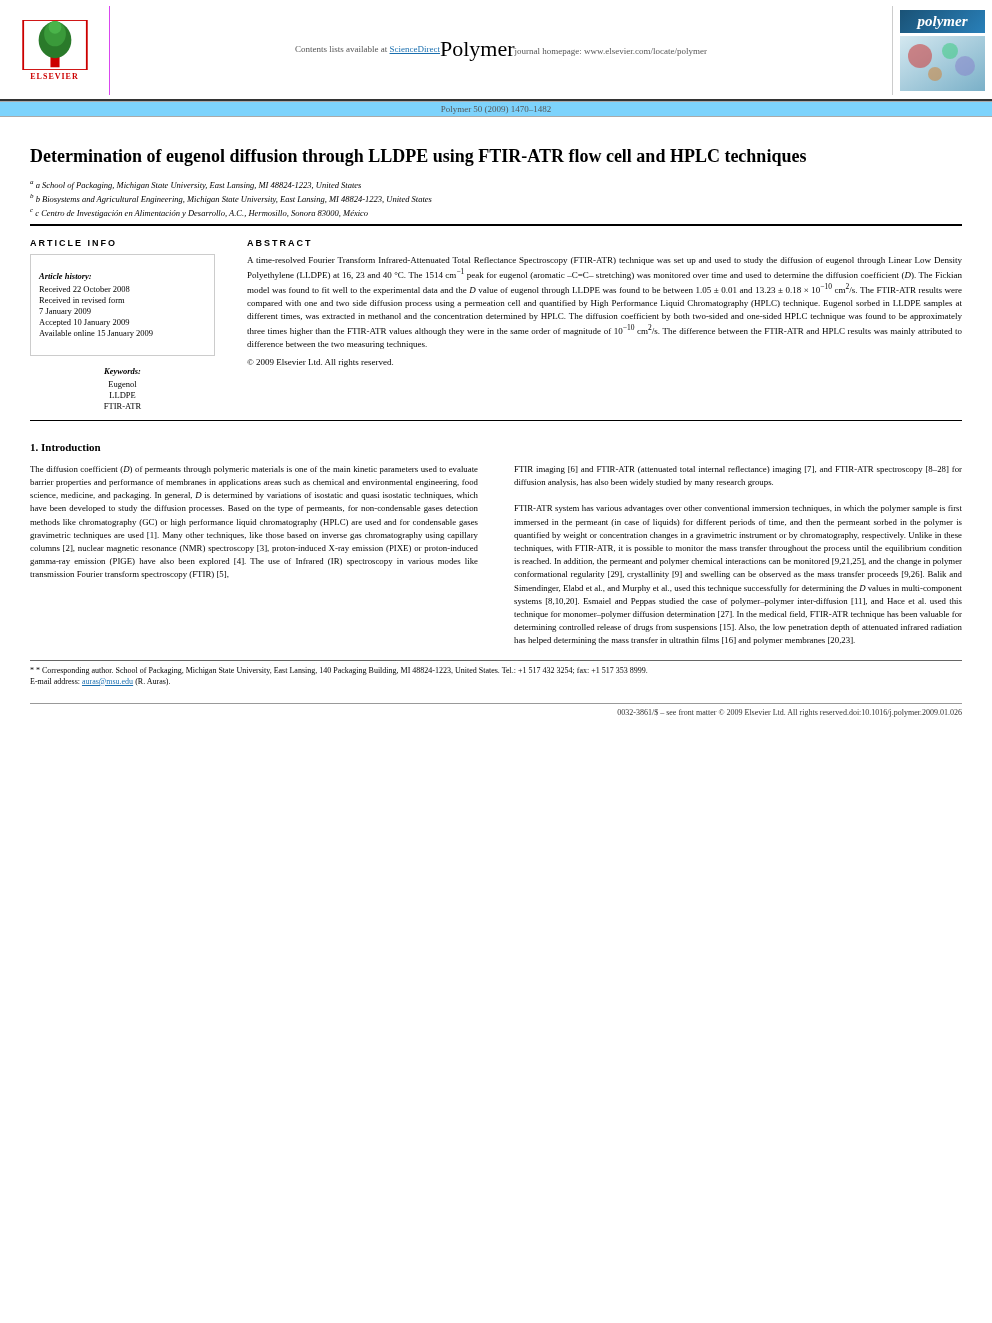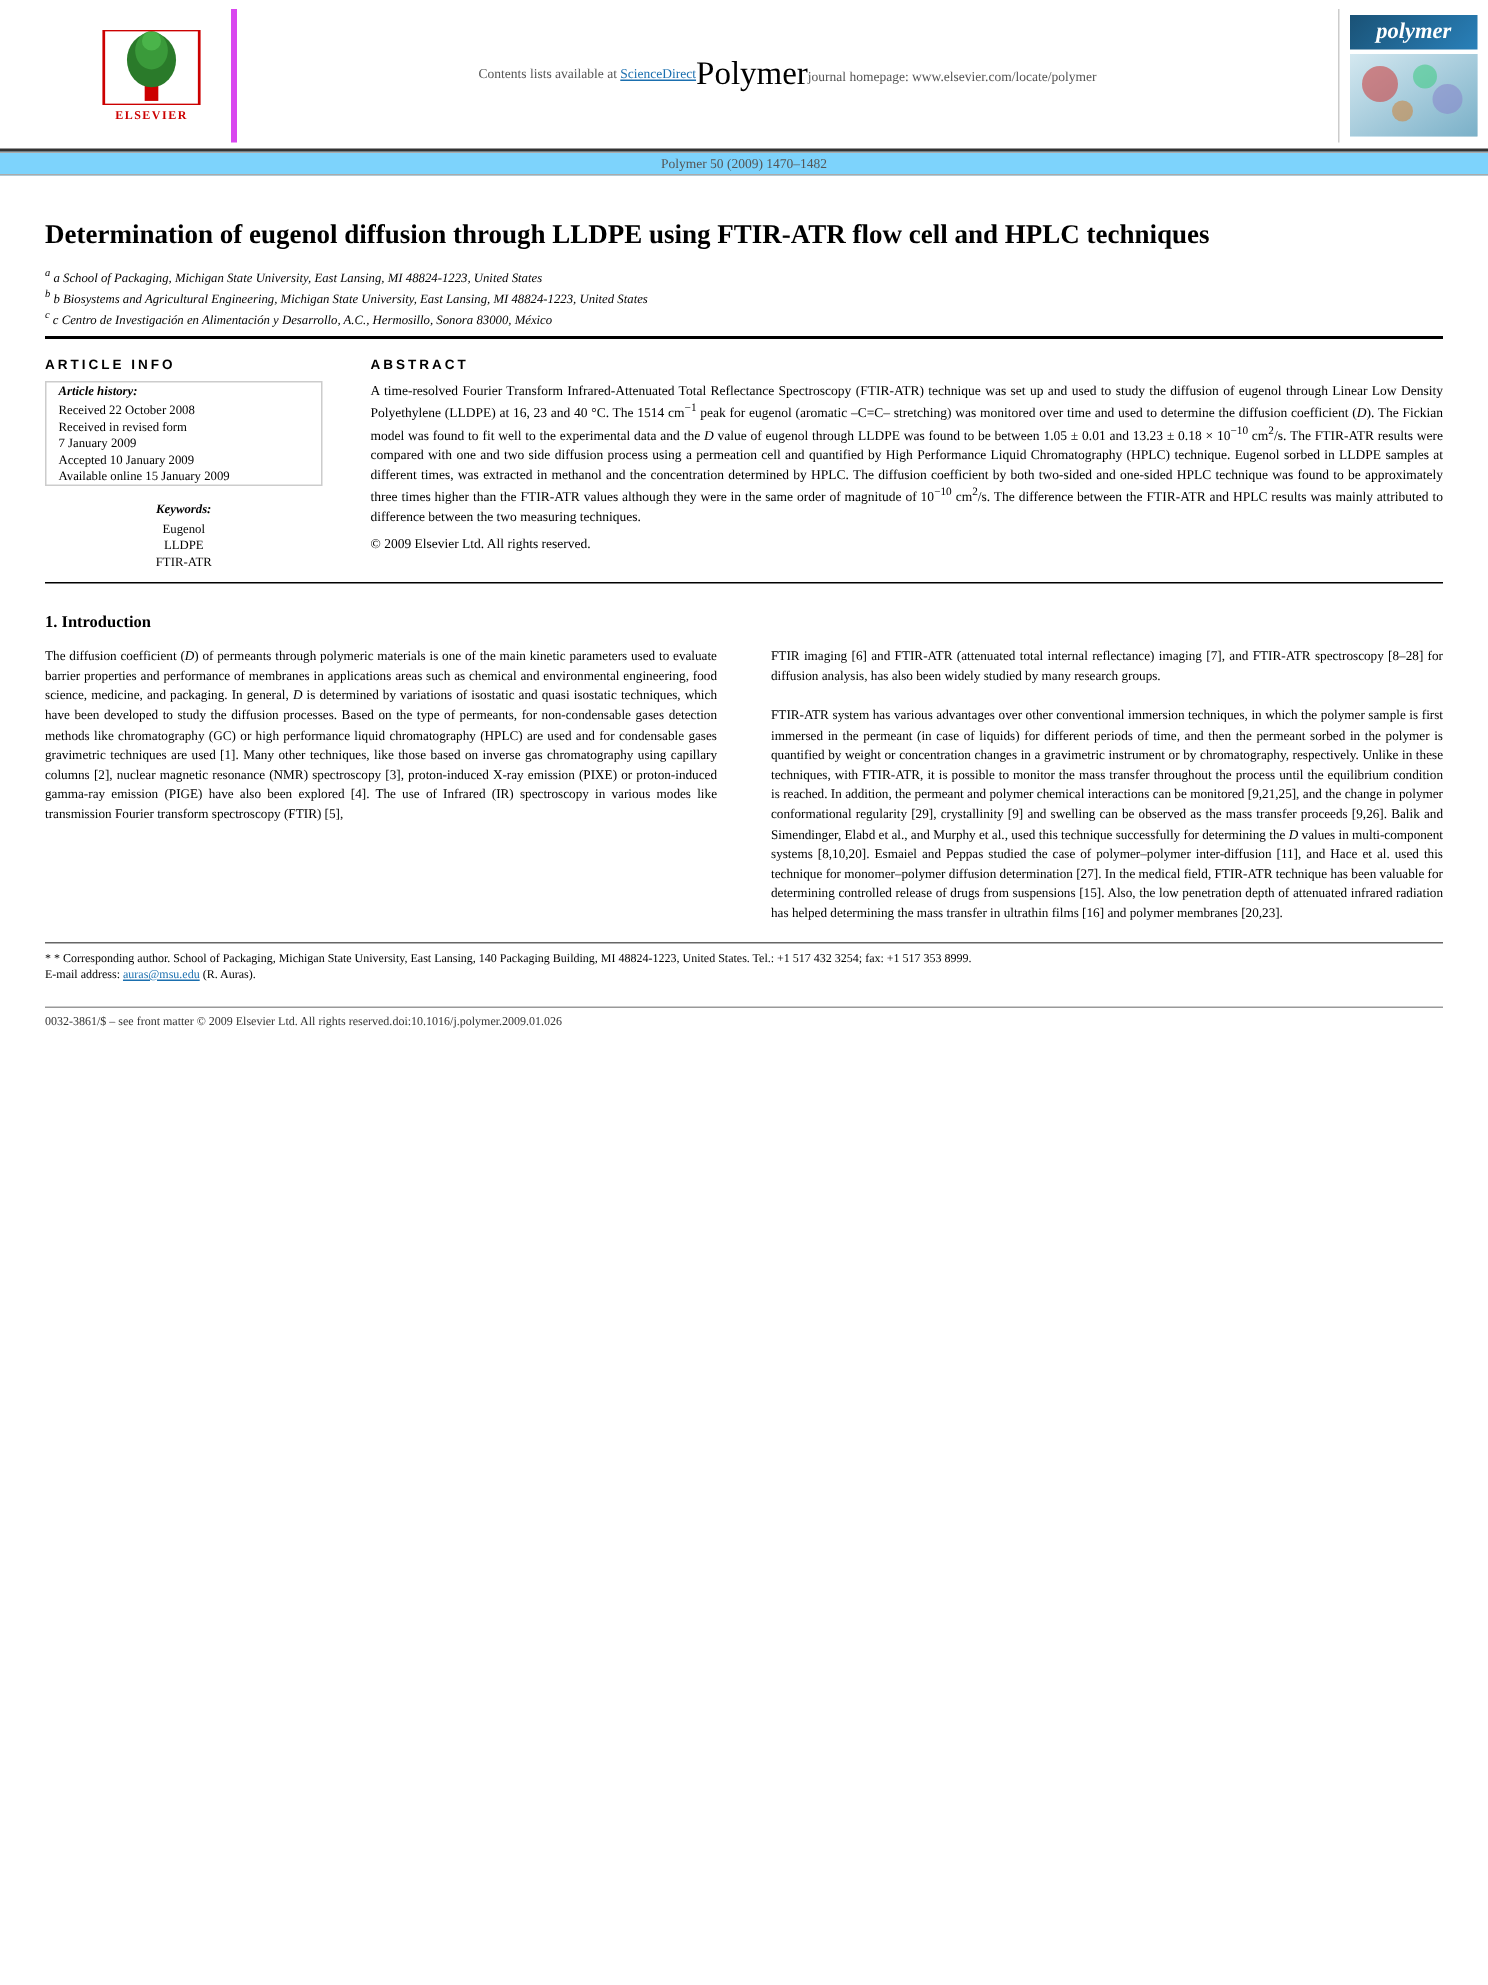--- a/index.html
+++ b/index.html
@@ -19,23 +19,22 @@
       display: flex;
       align-items: stretch;
       position: relative;
     }
     .elsevier-logo {
       width: 110px;
       display: flex;
       flex-direction: column;
       align-items: center;
       justify-content: center;
-      border-right: 4px solid #d946ef;
+      border-right: 1px solid #d946ef;
       padding: 4px 8px;
-      margin-left: 48px;
     }
     .elsevier-logo .elsevier-text {
       font-size: 8px;
       color: #c00;
       font-weight: bold;
       margin-top: 2px;
       letter-spacing: 1px;
     }
     .journal-center {
       flex: 1;
@@ -162,21 +161,21 @@
       font-size: 9px;
       letter-spacing: 2px;
       text-transform: uppercase;
       font-weight: bold;
       color: #000;
       margin-bottom: 6px;
       font-family: Arial, sans-serif;
     }
     .article-info-box {
       border: 1px solid #ccc;
-      padding: 0 8px;
+      padding: 16px 8px;
       font-size: 8.5px;
       margin-bottom: 10px;
     }
     .article-info-box .info-title {
       font-style: italic;
       font-weight: bold;
       font-size: 8.5px;
       margin-bottom: 3px;
     }
     .article-info-box .info-row {
@@ -240,21 +239,21 @@
       padding-top: 4px;
     }
     .footnote-text {
       font-size: 8px;
       line-height: 1.4;
     }
     .bottom-bar {
       margin-top: 16px;
       border-top: 1px solid #999;
       display: flex;
-      justify-content: flex-start;
+      justify-content: flex-end;
       align-items: center;
       padding: 4px 0 0 0;
     }
     .bottom-left {
       font-size: 8px;
       color: #333;
     }
     .bottom-right {
       font-size: 8px;
       color: #333;

